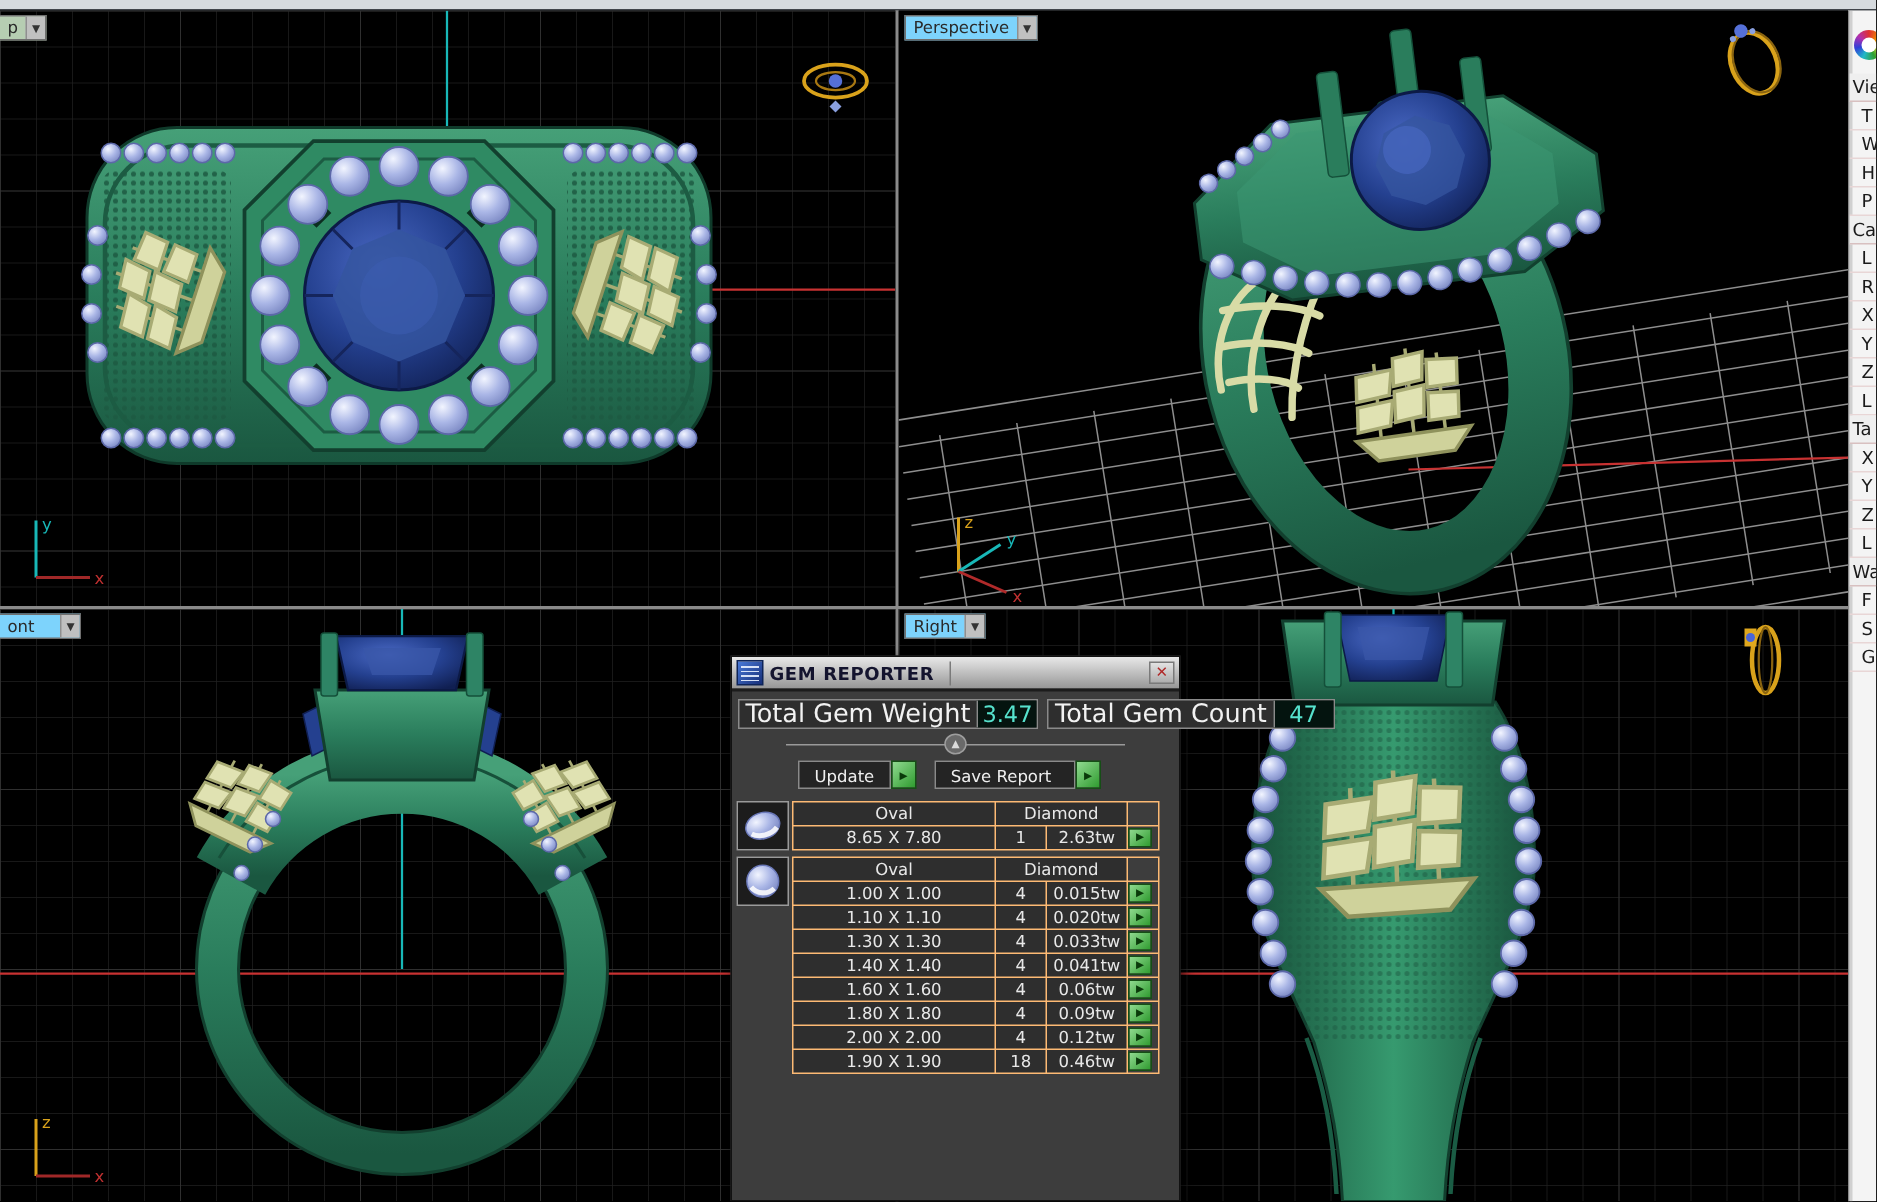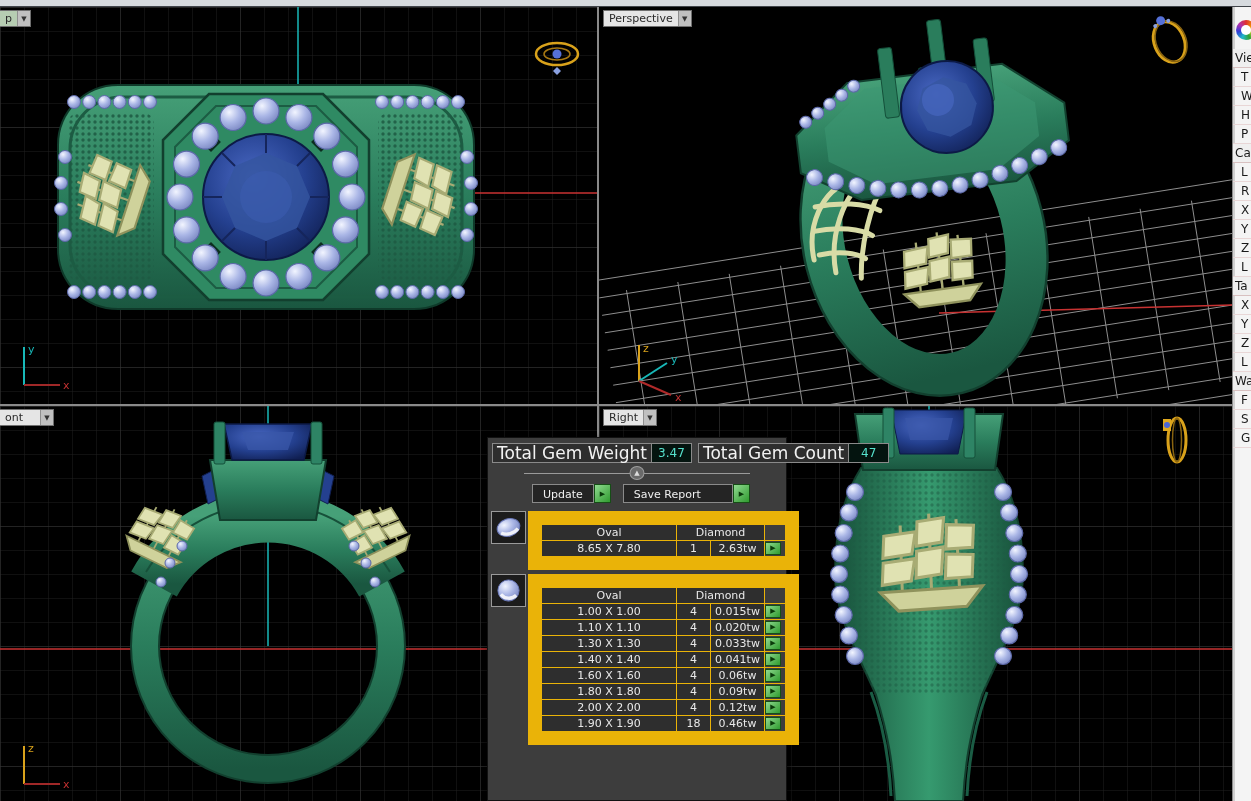--- a/index.html
+++ b/index.html
@@ -10,21 +10,21 @@
   .vp{position:absolute;overflow:hidden;background:#000;}
   .vp-top{left:0;top:7px;width:597px;height:397px;}
   .vp-persp{left:599px;top:7px;width:633px;height:397px;}
   .vp-front{left:0;top:406px;width:597px;height:395px;}
   .vp-right{left:599px;top:406px;width:633px;height:395px;}
   .div-v{position:absolute;left:597px;top:7px;width:2px;height:794px;background:#8a8a8a;}
   .div-h{position:absolute;left:0;top:404px;width:1232px;height:2px;background:#8a8a8a;}
   .vp svg{position:absolute;left:0;top:0;}
   
   .chip{position:absolute;top:3px;height:17px;display:flex;align-items:center;
-        background:#e5e5e5;border:1px solid #6f6f6f;color:#2a2a2a;font-size:11px;z-index:5;}
+        background:#7dd3fc;border:1px solid #6f6f6f;color:#2a2a2a;font-size:11px;z-index:5;}
   .chip .txt{padding:0 5px;white-space:nowrap;}
   .chip .arr{width:13px;align-self:stretch;border-left:1px solid #8f8f8f;background:#c0c0c0;
              font-size:7px;display:flex;align-items:center;justify-content:center;color:#333;}
   .chip-top{left:0;border-left:none;background:#b6cdb2;}
   .chip-front{left:0;border-left:none;gap:12px;}
   .chip-persp{left:4px;}
   .chip-right{left:4px;}
   
   .sidebar{position:absolute;left:1232px;top:7px;width:19px;height:794px;background:#f4f4f4;
            border-left:1px solid #8a8a8a;box-shadow:inset 2px 0 0 #d0d0d0;overflow:hidden;z-index:4;}
@@ -45,40 +45,40 @@
                background:repeating-linear-gradient(#e8f0ff 0 1px,transparent 1px 3px);opacity:.9;}
   .gr-title{font-weight:bold;font-size:12px;color:#14142e;letter-spacing:.4px;}
   .gr-tbar-sep{width:1px;height:16px;background:#7a7a7a;margin-left:6px;}
   .gr-close{margin-left:auto;width:17px;height:15px;background:linear-gradient(#e2e2e2,#aeaeae);
             border:1px solid #7a7a7a;color:#b02828;font-size:10px;font-weight:bold;
             display:flex;align-items:center;justify-content:center;}
   .gr-totals{display:flex;gap:6px;margin:5px 4px 0;}
   .gr-total{flex:1;display:flex;align-items:center;border:1px solid #8a8a8a;background:#2e2e2e;height:20px;}
   .gr-total-label{flex:1;color:#f2f2f2;font-size:17px;padding:0 4px;white-space:nowrap;}
   .gr-total-value{min-width:40px;align-self:stretch;display:flex;align-items:center;justify-content:center;
-            background:#04140f;color:#56e2cd;font-size:12px;border-left:1px solid #8a8a8a;padding:0 3px;}
+            background:#04140f;color:#56e2cd;font-size:15px;border-left:1px solid #8a8a8a;padding:0 3px;}
   .gr-collapse{position:relative;height:16px;margin-top:3px;}
   .gr-collapse::before{content:'';position:absolute;left:36px;right:36px;top:7px;height:1px;background:#9a9a9a;}
   .gr-collapse-btn{position:absolute;left:50%;top:0;transform:translateX(-50%);width:15px;height:14px;
             border-radius:50%;background:#6a6a6a;border:1px solid #9e9e9e;color:#dcdcdc;
             font-size:7px;line-height:12px;text-align:center;}
   .gr-buttons{display:flex;gap:12px;margin:2px 0 0 44px;}
   .gr-btn{display:flex;height:19px;}
   .gr-btn-label{background:#242424;border:1px solid #8a8a8a;color:#efefef;font-size:11px;
             padding:1px 10px 0;display:flex;align-items:center;}
-  .gr-btn-label.wide{width:110px;}
+  .gr-btn-label.wide{width:94px;}
   .gr-play{width:17px;height:100%;flex:none;background:linear-gradient(135deg,#90da90,#2f9b2f);
             border:1px solid #164e16;color:#0a3a0a;font-size:7px;
             display:flex;align-items:center;justify-content:center;}
   .gem-table{margin:8px 0 0 3px;}
   .gem-group{display:flex;align-items:flex-start;margin-bottom:4px;}
   .gem-icon-cell{width:35px;height:33px;flex:none;border:1px solid #9a9a9a;background:#1c1c1c;
             margin-right:2px;display:flex;align-items:center;justify-content:center;}
-  .gem-rows{display:grid;grid-template-columns:134px 33px 53px 20px;gap:1px;background:#eab308;
-            padding:14px;font-size:11px;color:#e8e8e8;}
+  .gem-rows{display:grid;grid-template-columns:134px 33px 53px 20px;gap:1px;background:#fdba74;
+            padding:1px;font-size:11px;color:#e8e8e8;}
   .g-cell{background:#2e2e2e;text-align:center;height:15px;line-height:15px;overflow:hidden;}
   .g-type{grid-column:2/4;}
   .g-playcell{background:#3d3d3d;display:flex;align-items:center;}
   .g-rowplay{width:16px;height:13px;}
 </style>
 </head>
 <body>
 
 <div class="stage">
 
@@ -468,20 +468,26 @@
         <div class="sb-row">Z</div>
         <div class="sb-row">L</div>
         <div class="sb-row sb-head">Wa</div>
         <div class="sb-row">F</div>
         <div class="sb-row">S</div>
         <div class="sb-row">G</div>
       </div>
   </div>
 
   <div class="dialog">
+    <div class="gr-titlebar">
+      <div class="gr-app-icon"></div>
+      <span class="gr-title">GEM REPORTER</span>
+      <span class="gr-tbar-sep"></span>
+      <span class="gr-close">✕</span>
+    </div>
     <div class="gr-totals">
       <div class="gr-total">
         <span class="gr-total-label">Total Gem Weight</span>
         <span class="gr-total-value">3.47</span>
       </div>
       <div class="gr-total">
         <span class="gr-total-label">Total Gem Count</span>
         <span class="gr-total-value">47</span>
       </div>
     </div>

